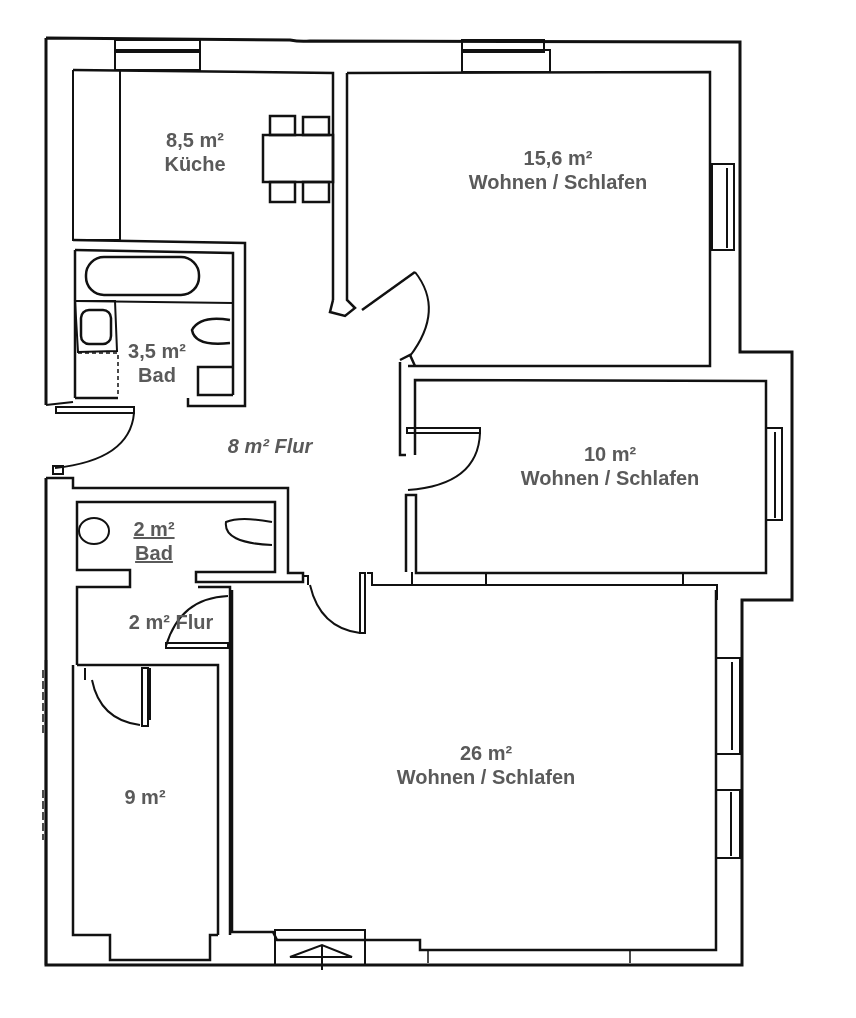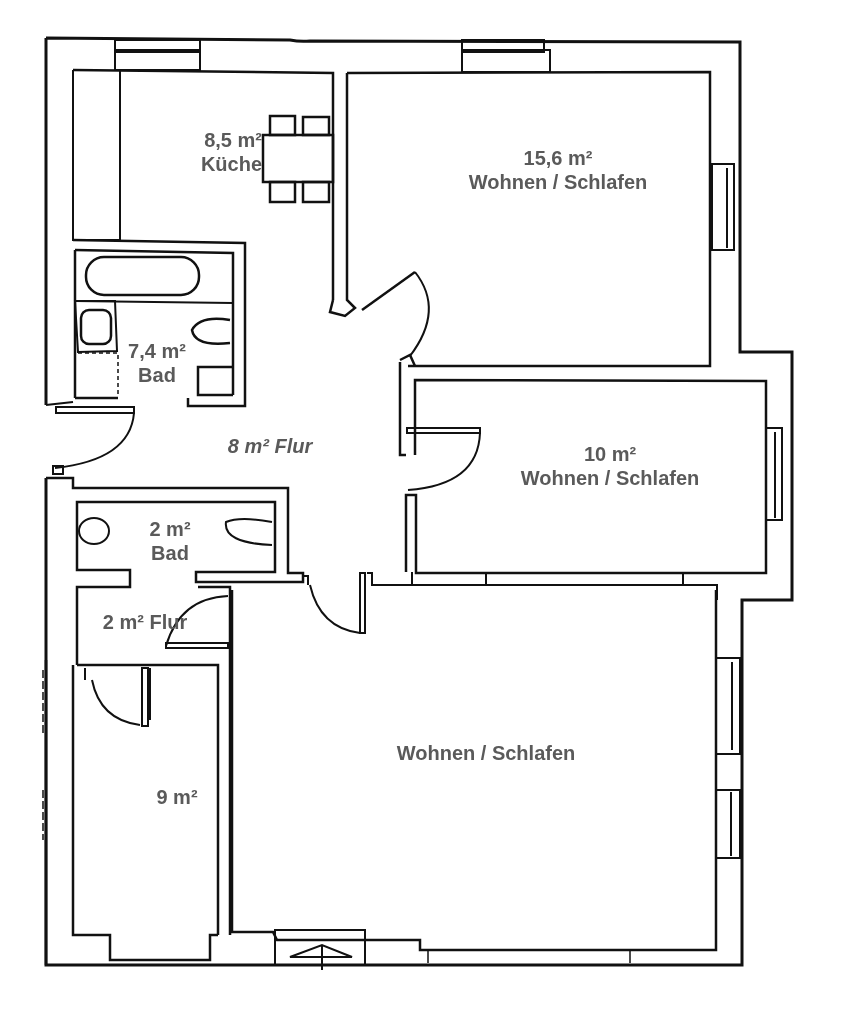--- a/index.html
+++ b/index.html
@@ -118,44 +118,45 @@
     <path d="M428 950 L428 963 M630 950 L630 963" stroke-width="1.5"></path>
   </g>
   <g stroke-width="2">
     <rect x="716" y="658" width="24" height="96"></rect>
     <line x1="732" y1="662" x2="732" y2="750"></line>
     <rect x="716" y="790" width="24" height="68"></rect>
     <line x1="731" y1="792" x2="731" y2="856"></line>
   </g>
 </svg>
 
-<div class="lbl" style="left:152px; top:128px; width:110px;text-align:right;">
+<div class="lbl" style="left:140px; top:128px; width:110px;">
   <span>8,5 m²</span>
   <span>Küche</span>
 </div>
 <div class="lbl" style="left:428px; top:146px; width:260px;">
   <span>15,6 m²</span>
   <span>Wohnen / Schlafen</span>
 </div>
 <div class="lbl" style="left:112px; top:339px; width:90px;">
-  <span>7,4 m²</span>
+  <span>3,5 m²</span>
   <span>Bad</span>
 </div>
 <div class="lbl" style="left:200px; top:434px; width:140px;font-style:italic;">
   <span>8 m² Flur</span>
 </div>
 <div class="lbl" style="left:480px; top:442px; width:260px;text-align:center;">
   <span>10 m²</span>
   <span>Wohnen / Schlafen</span>
 </div>
-<div class="lbl" style="left:130px; top:517px; width:80px;">
+<div class="lbl" style="left:114px; top:517px; width:80px;text-decoration:underline;">
   <span>2 m²</span>
   <span>Bad</span>
 </div>
-<div class="lbl" style="left:80px; top:610px; width:130px;">
+<div class="lbl" style="left:80px; top:610px; width:130px;padding-left:26px;">
   <span>2 m² Flur</span>
 </div>
 <div class="lbl" style="left:356px; top:741px; width:260px;">
+  <span>26 m²</span>
   <span>Wohnen / Schlafen</span>
 </div>
-<div class="lbl" style="left:75px; top:783px; width:140px; line-height:29px;padding-left:32px;">
+<div class="lbl" style="left:75px; top:783px; width:140px; line-height:29px;">
   <span>9 m²</span>
 </div>
 
 </body></html>

